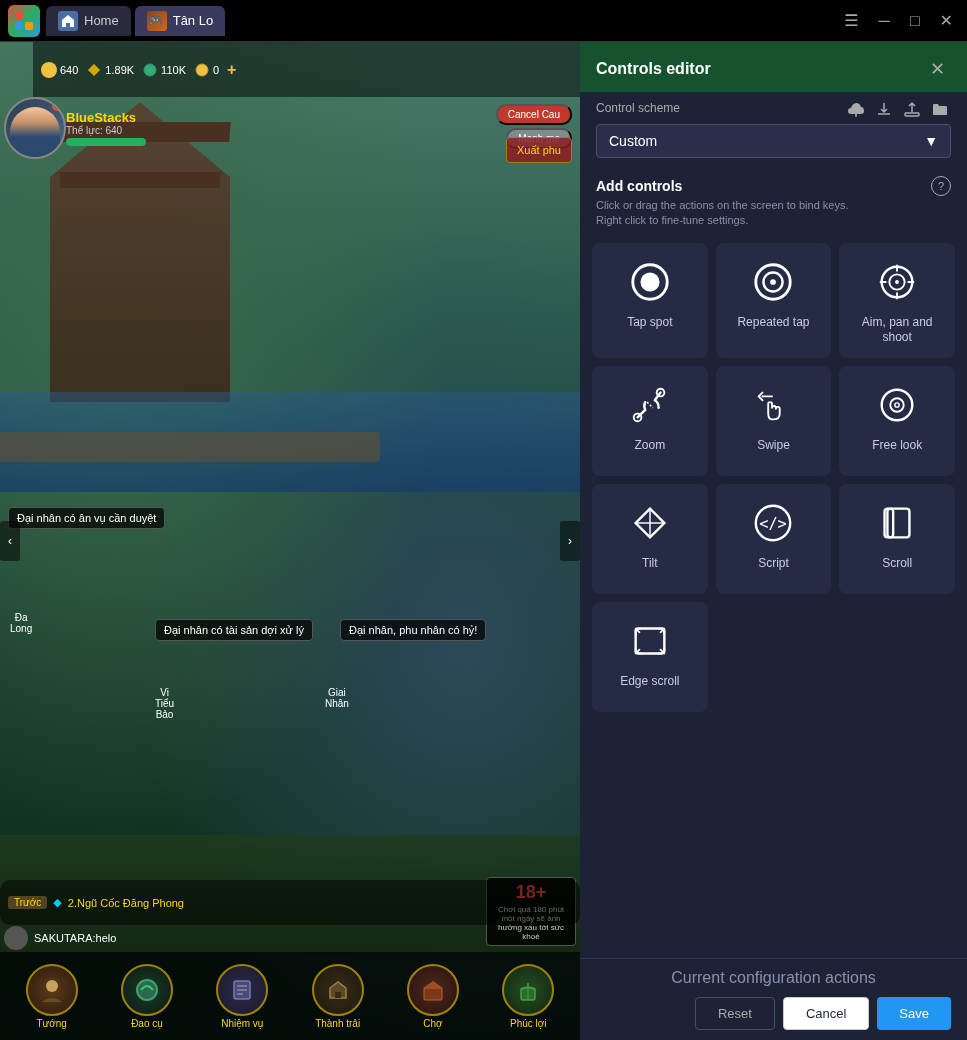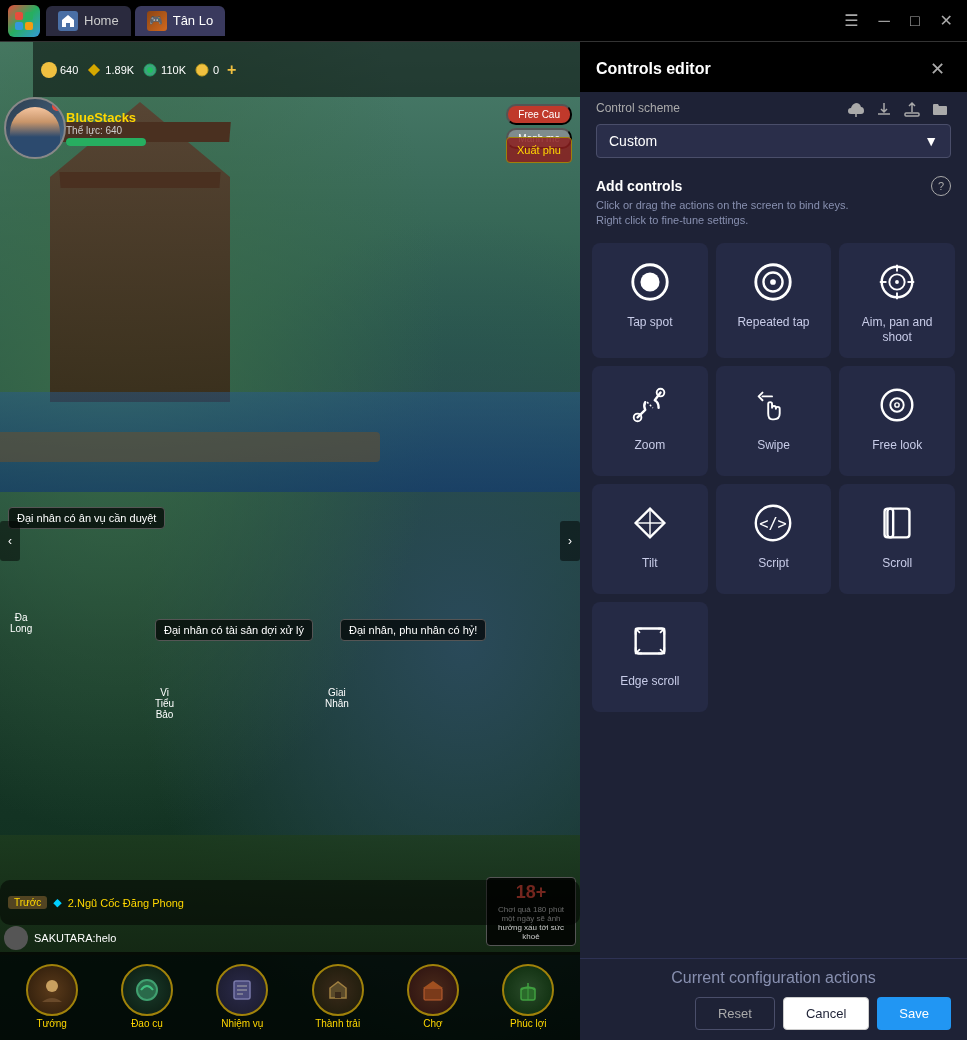--- a/index.html
+++ b/index.html
@@ -278,21 +278,21 @@
       display: flex;
       flex-direction: column;
       overflow: hidden;
     }
 
     .panel-header {
       display: flex;
       align-items: center;
       justify-content: space-between;
       padding: 14px 16px 10px;
-      background: #000000;
+      background: #14532d;
       gap: 48px;
     }
     .panel-title {
       color: #fff;
       font-size: 16px;
       font-weight: 600;
     }
     .panel-close {
       color: #aaa;
       font-size: 18px;
@@ -546,21 +546,21 @@
       <div class="player-info">
         <div class="player-name">BlueStacks</div>
         <div style="font-size:10px;color:#ccc;">Thể lực: 640</div>
         <div class="hp-bar">
           <div class="hp-fill"></div>
         </div>
       </div>
     </div>
 
     <div style="position:absolute;top:62px;right:8px;display:flex;flex-direction:column;gap:3px;align-items:flex-end;">
-      <button class="action-btn btn-primary">Free Cau</button>
+      <button class="action-btn btn-primary">Cancel Cau</button>
       <button class="action-btn btn-secondary">Manh me</button>
     </div>
 
     <div style="position:absolute;top:95px;right:8px;background:rgba(140,30,30,0.85);color:#ffd700;font-size:11px;padding:6px 10px;border-radius:4px;border:1px solid #a0800a;text-align:center;cursor:pointer;">Xuất phu</div>
 
     <div class="chat-bubble" style="top:465px;left:8px;">
       <span>Đại nhân có ân vụ cần duyệt</span>
     </div>
 
     <div class="nav-arrow" style="left:0;top:50%;transform:translateY(-50%);">‹</div>

